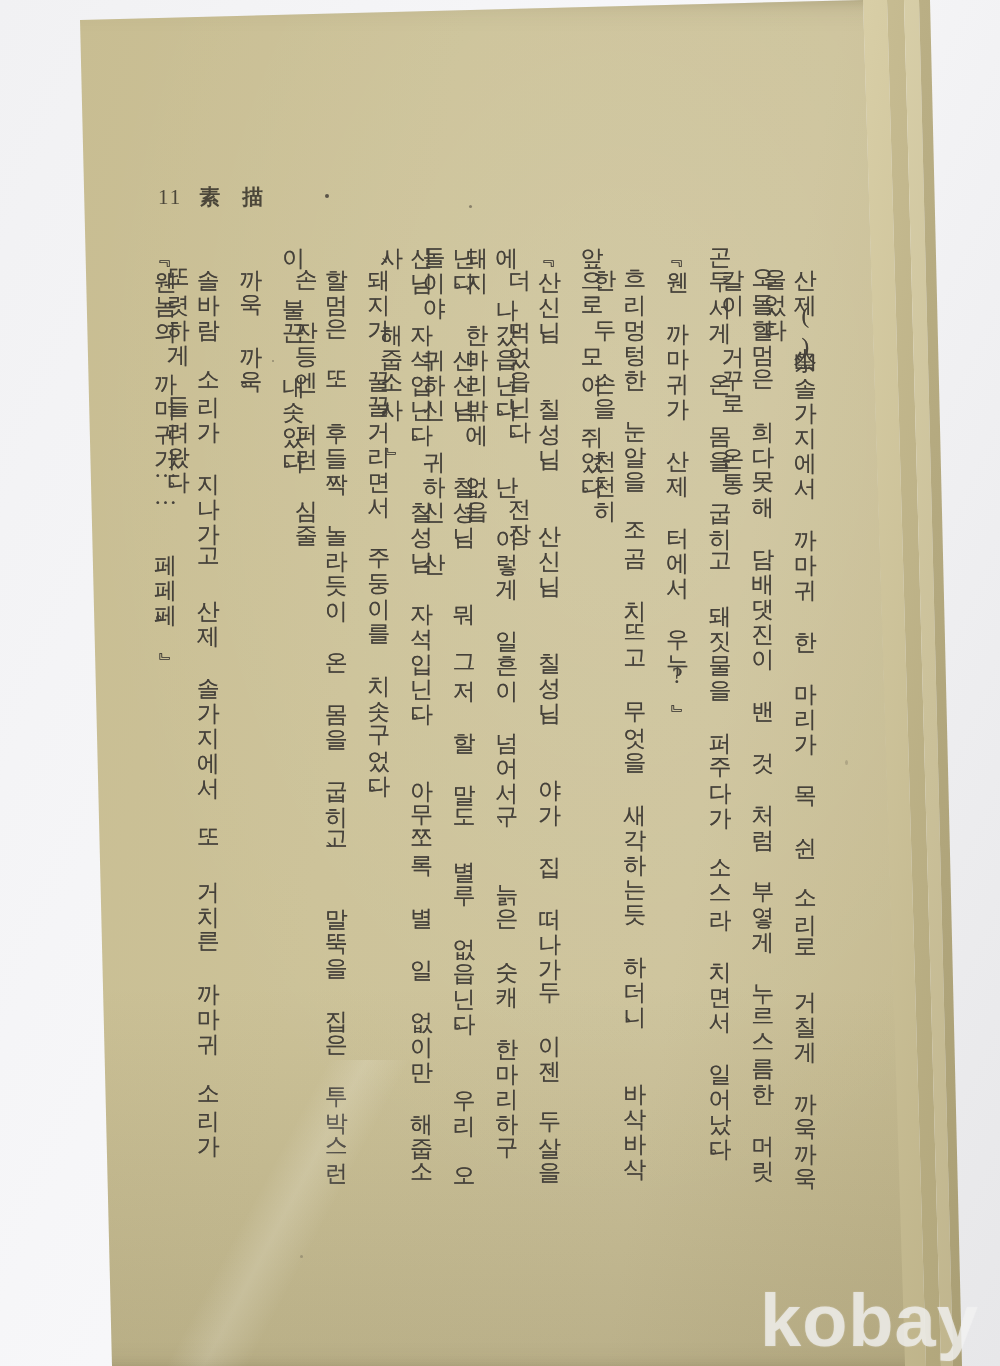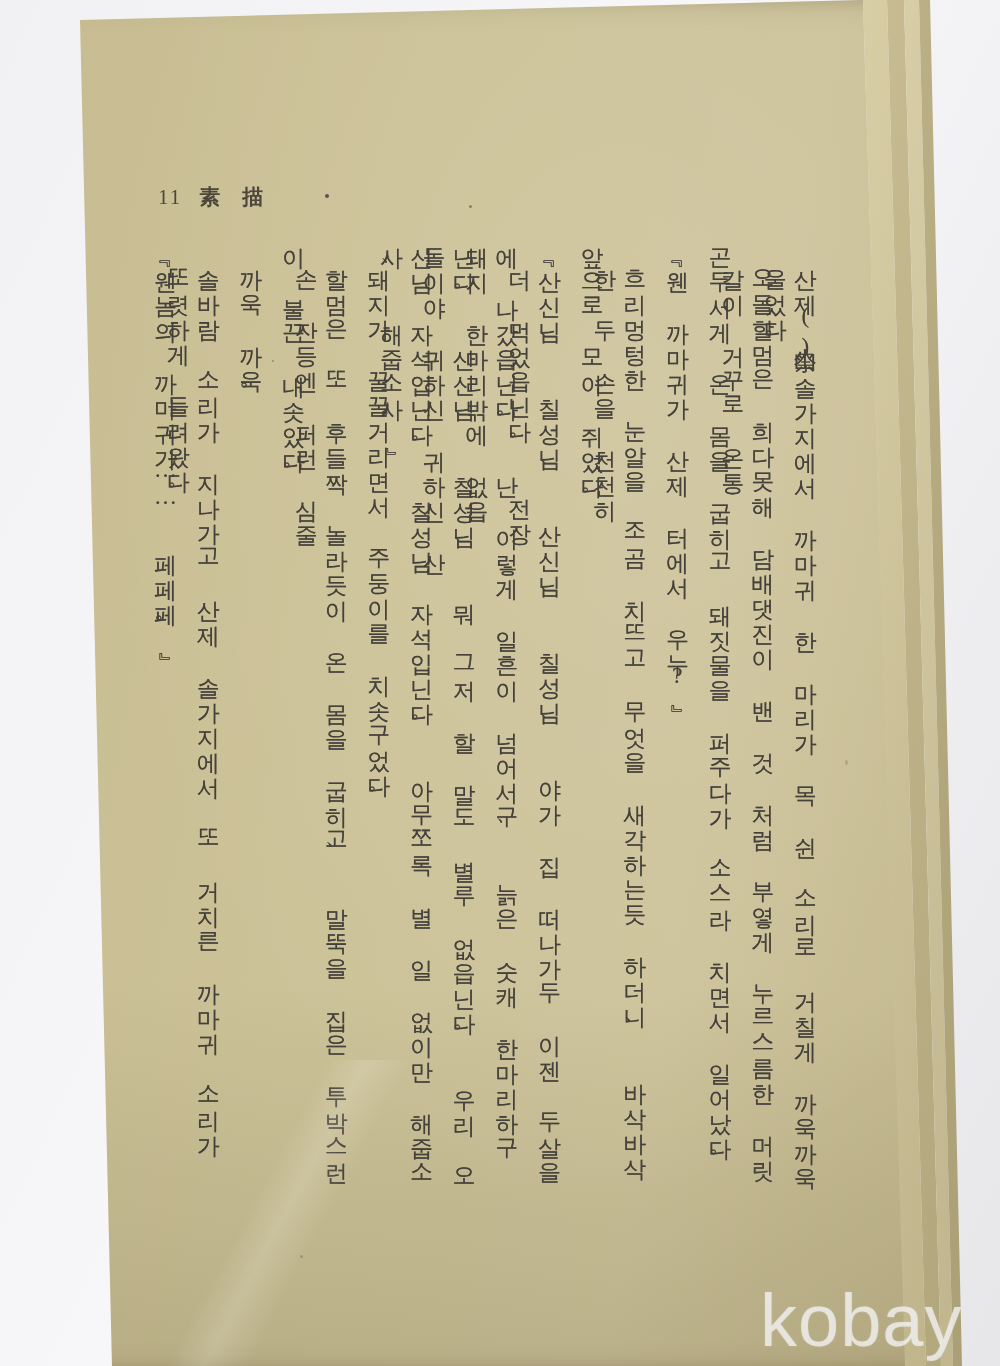--- a/index.html
+++ b/index.html
@@ -67,21 +67,21 @@
   .speck-1{left:325px;top:194px;width:4px;height:4px;}
   .speck-2{left:469px;top:205px;width:3px;height:3px;opacity:.6;}
   .speck-3{left:272px;top:360px;width:2px;height:2px;opacity:.5;}
   .speck-4{left:845px;top:760px;width:3px;height:5px;opacity:.25;}
   .speck-5{left:300px;top:1255px;width:3px;height:3px;opacity:.35;}
 
   
   .watermark{
     position:absolute;left:760px;top:1278px;
     font-family:"Liberation Sans","DejaVu Sans",sans-serif;
-    font-size:74px;font-weight:normal;letter-spacing:1px;
+    font-size:74px;font-weight:bold;letter-spacing:1px;
     color:rgba(240,240,240,0.75);
     text-shadow:0 0 2px rgba(255,255,255,0.25);
   }
 </style>
 </head>
 <body>
 
 <div class="photo">
 
   <div class="edge edge-a"></div>

